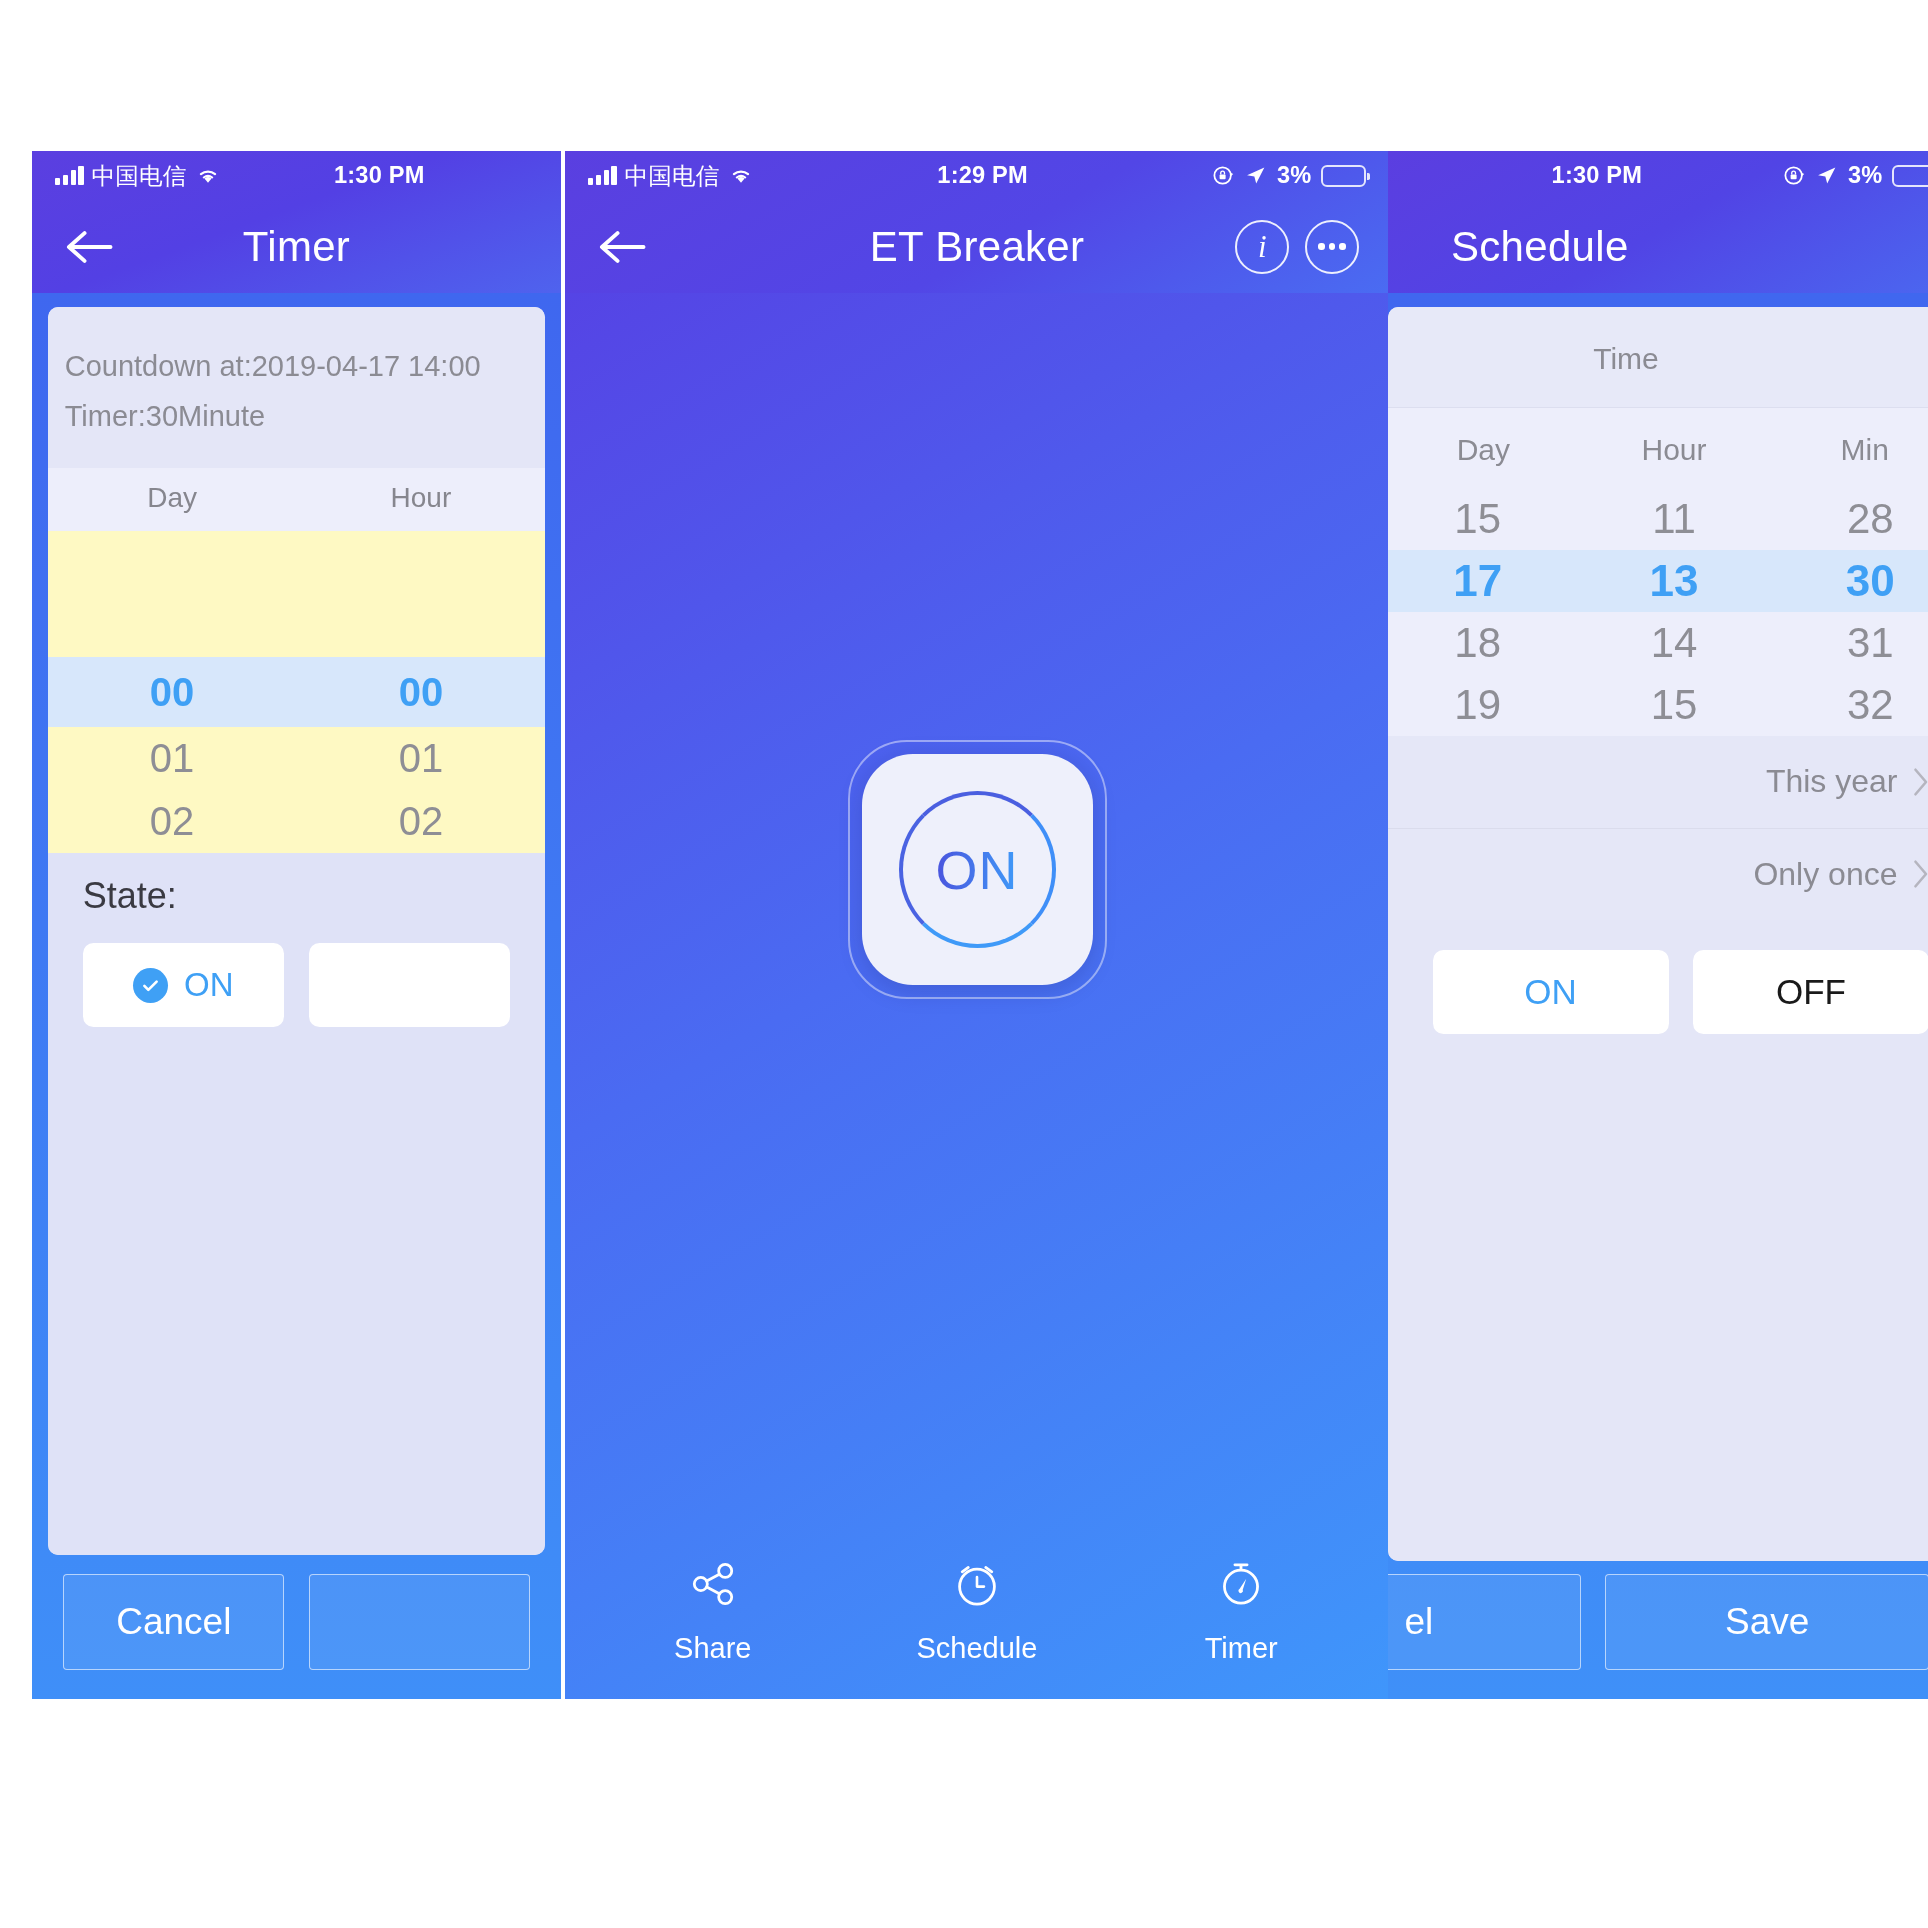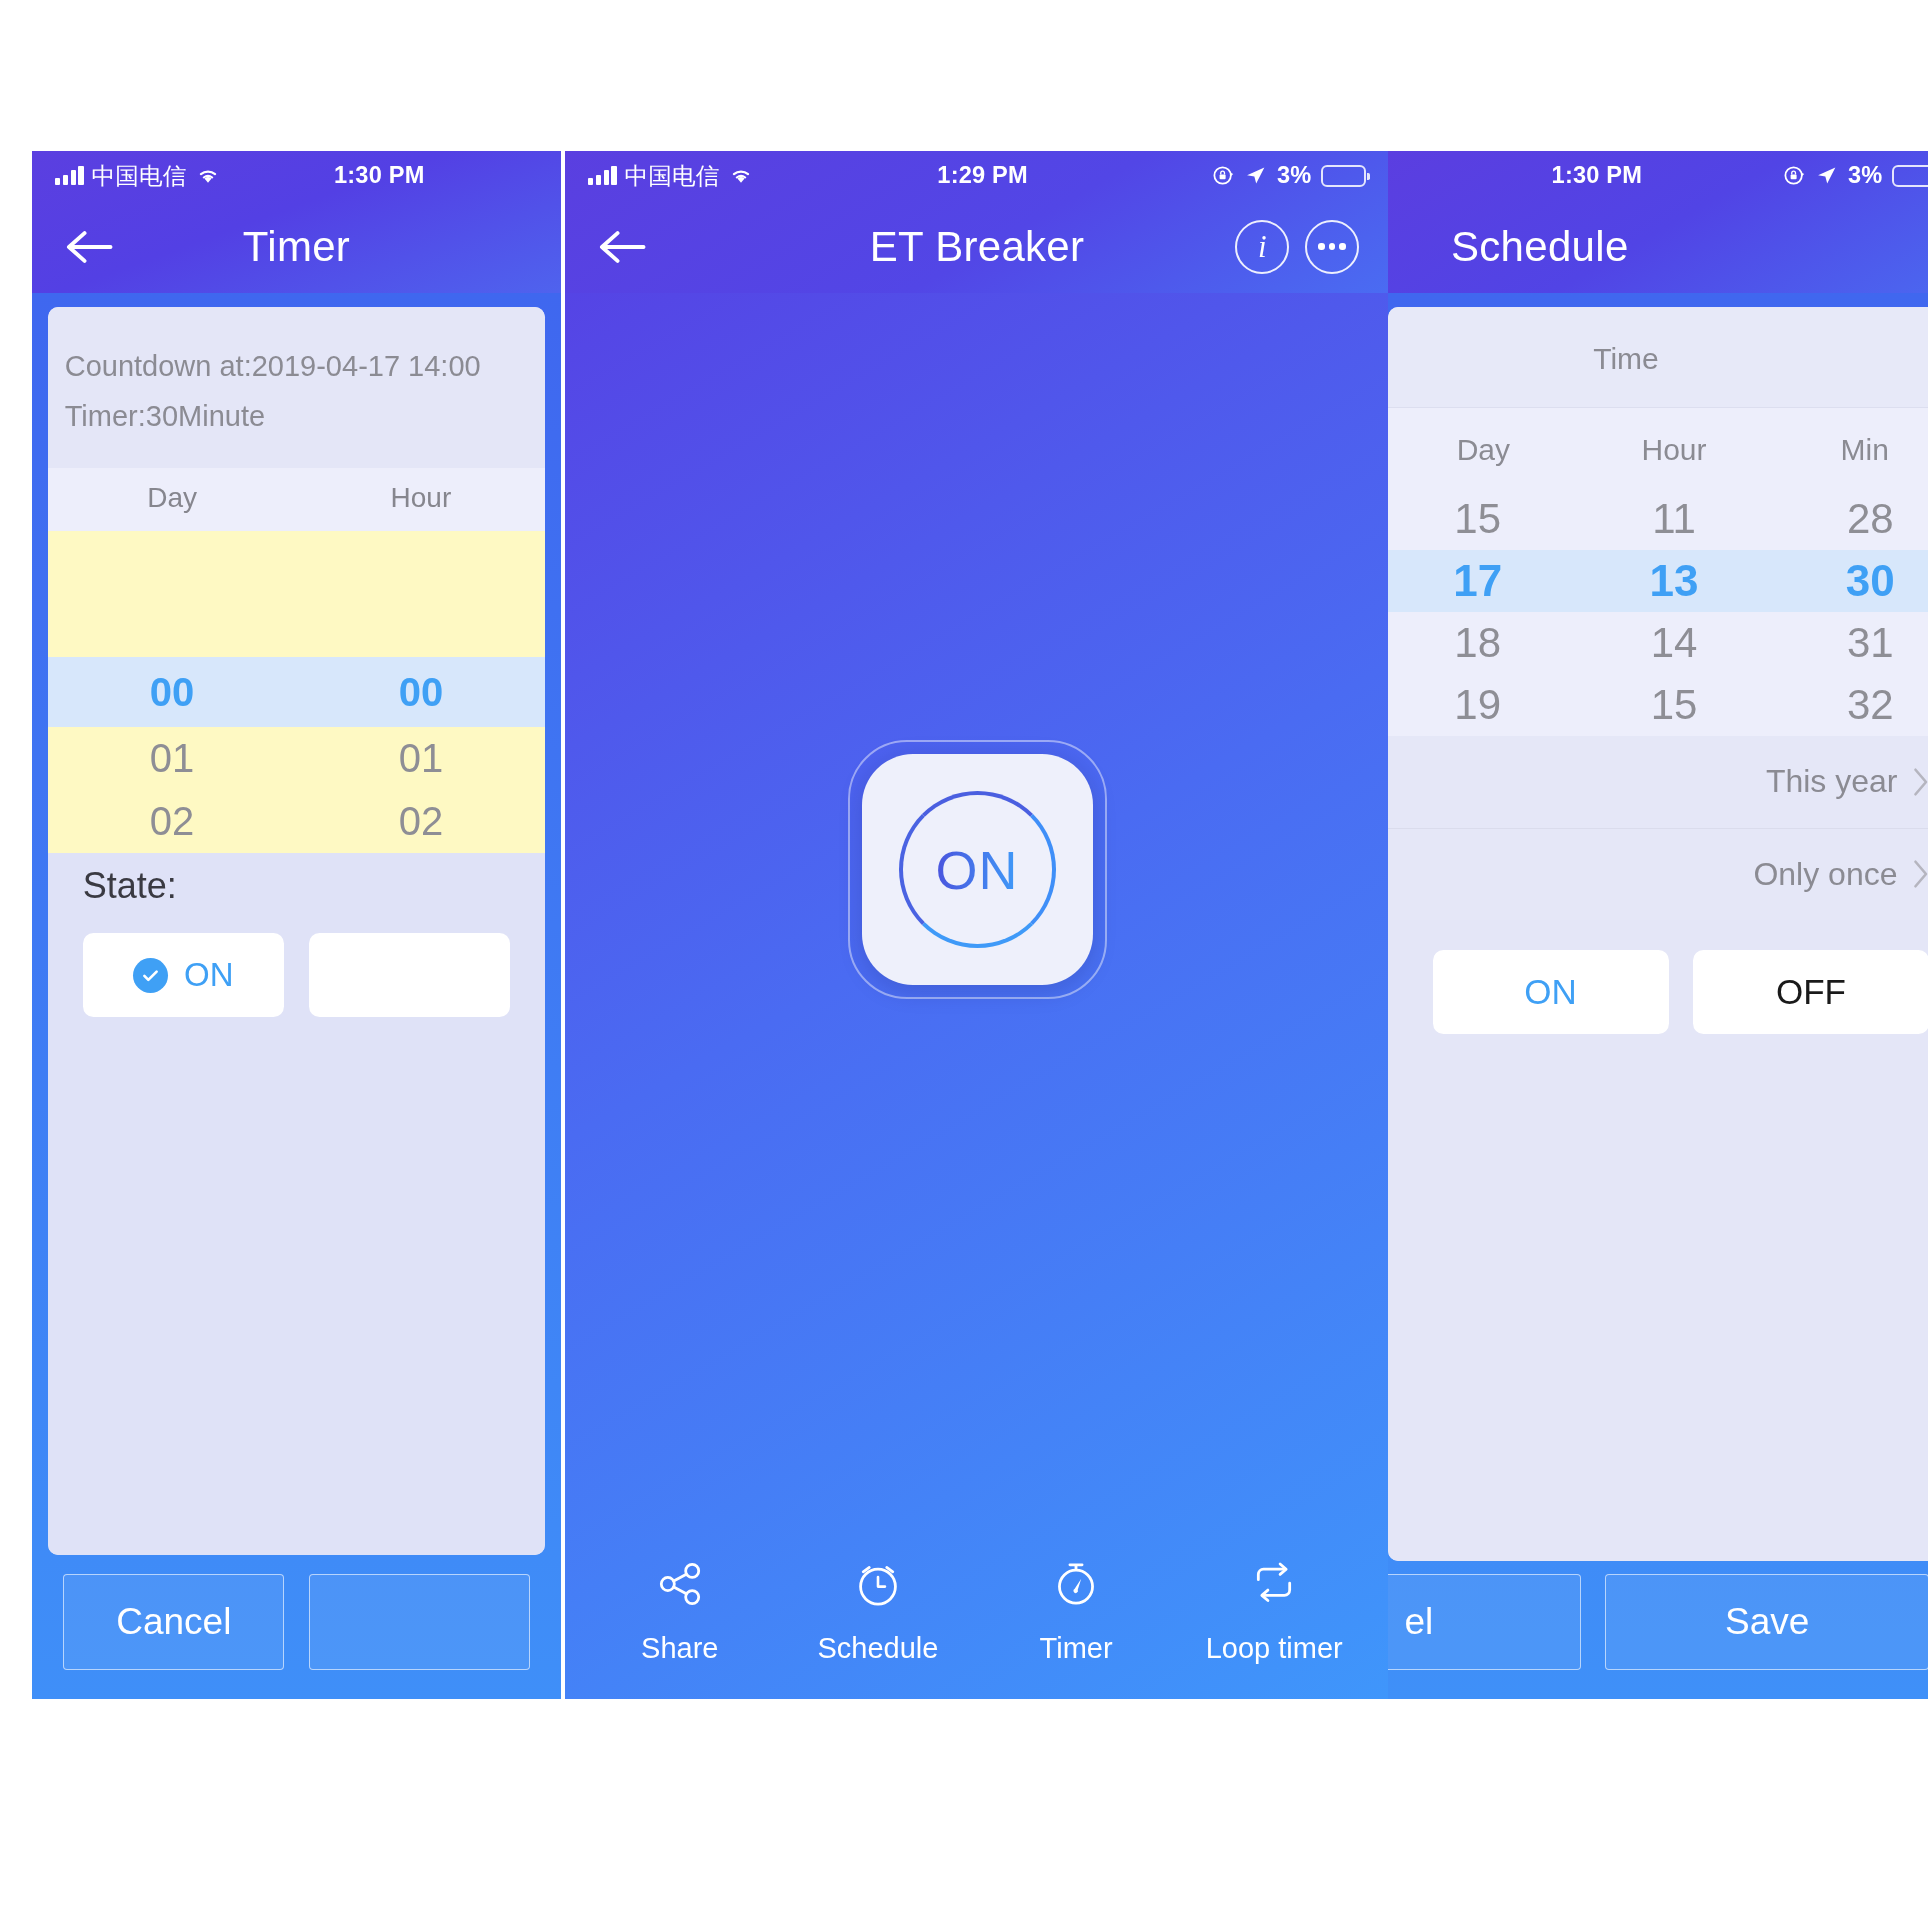--- a/index.html
+++ b/index.html
@@ -91,21 +91,21 @@
     display: flex; background: #edeefb; padding: 14px 0 17.5px;
   }
   .wheel-head span { flex: 1; text-align: center; color: #86868e; font-size: 28px; }
   .wheel { position: relative; background: #fef9c3; }
   .wheel-row { display: flex; height: 63px; align-items: center; }
   .wheel-row span { flex: 1; text-align: center; color: #8e8e95; font-size: 40px; }
   .wheel-row.blank span { visibility: hidden; }
   .wheel-row.sel { background: #d7e7fb; height: 70px; }
   .wheel-row.sel span { color: #3fa0f5; font-weight: 700; font-size: 40px; }
 
-  .state-block { background: #dfe2f7; padding: 12px 35px 38px; flex: 1; }
+  .state-block { background: #dfe2f7; padding: 22px 35px 38px; flex: 1; }
   .state-label { color: #3a3a42; font-size: 36px; margin-bottom: 26px; }
   .state-opts { display: flex; gap: 24.5px; }
   .state-btn {
     background: #fff; border-radius: 10.5px; height: 84px; width: 232px;
     display: flex; align-items: center; justify-content: center; gap: 15.7px;
   }
   .check {
     width: 35px; height: 35px; border-radius: 50%; background: #3fa0f5;
     display: flex; align-items: center; justify-content: center;
   }
@@ -387,31 +387,20 @@
           <span class="tab-ico">
             <svg width="54" height="54" viewBox="0 0 62 62">
                 <circle cx="31" cy="34" r="19" stroke="#fff" stroke-width="3.2" fill="none"></circle>
                 <path d="M31 11h0M24 9h14" stroke="#fff" stroke-width="3.2" fill="none" stroke-linecap="round"></path>
                 <path d="M31 11v4" stroke="#fff" stroke-width="3.2" fill="none"></path>
                 <path d="M37 25L29.5 36.5a2.6 2.6 0 103.5 1.2z" fill="#fff"></path>
               </svg>
           </span>
           <span class="tab-lbl">Timer</span>
         </div>
-        <div class="tab">
-          <span class="tab-ico">
-            <svg width="54" height="54" viewBox="0 0 62 62">
-                <path d="M13 26V20a6 6 0 016-6h25" stroke="#fff" stroke-width="3.2" fill="none" stroke-linecap="round"></path>
-                <path d="M38 8l7 6-7 6" stroke="#fff" stroke-width="3.2" fill="none" stroke-linecap="round" stroke-linejoin="round"></path>
-                <path d="M49 30v8a6 6 0 01-6 6H18" stroke="#fff" stroke-width="3.2" fill="none" stroke-linecap="round"></path>
-                <path d="M24 38l-7 6 7 6" stroke="#fff" stroke-width="3.2" fill="none" stroke-linecap="round" stroke-linejoin="round"></path>
-              </svg>
-          </span>
-          <span class="tab-lbl">Loop timer</span>
-        </div>
       </div>
     </div>
   </div>
 
   <div class="panel" id="panel-sched">
     <div class="hdr">
       <div class="statusbar">
         <div class="sb-left"></div>
         <div class="sb-center">1:30 PM</div>
         <div class="sb-right">

